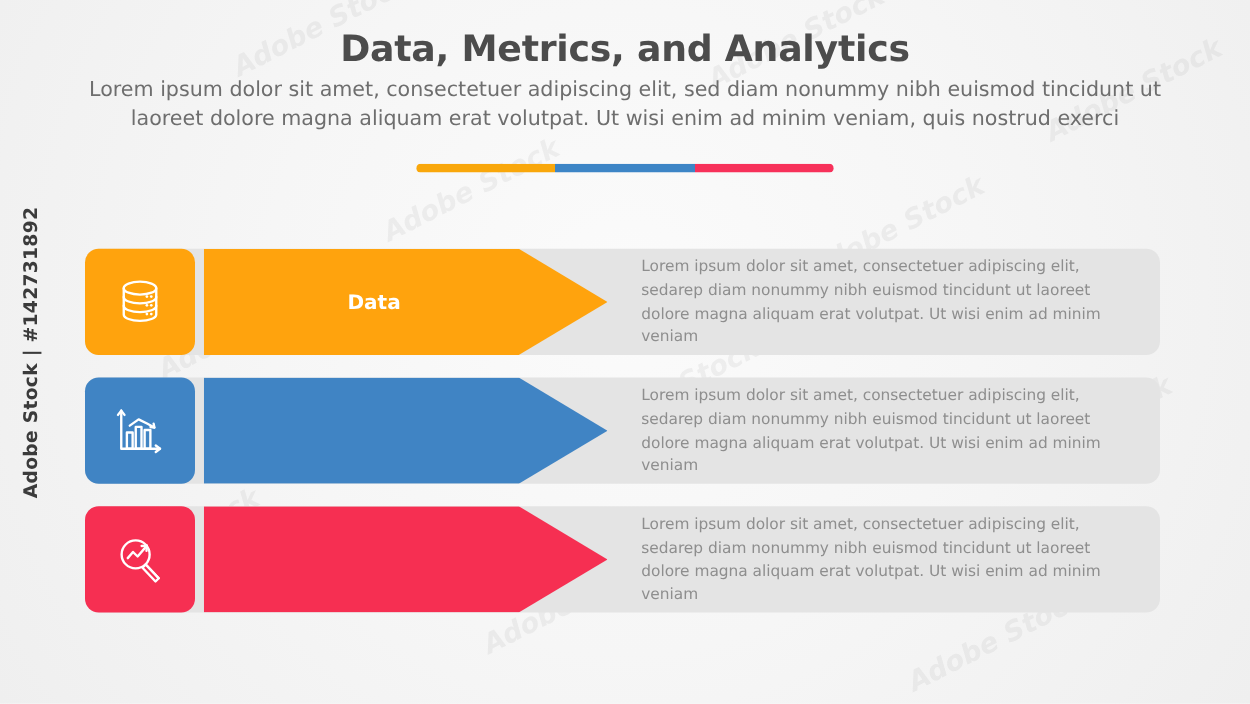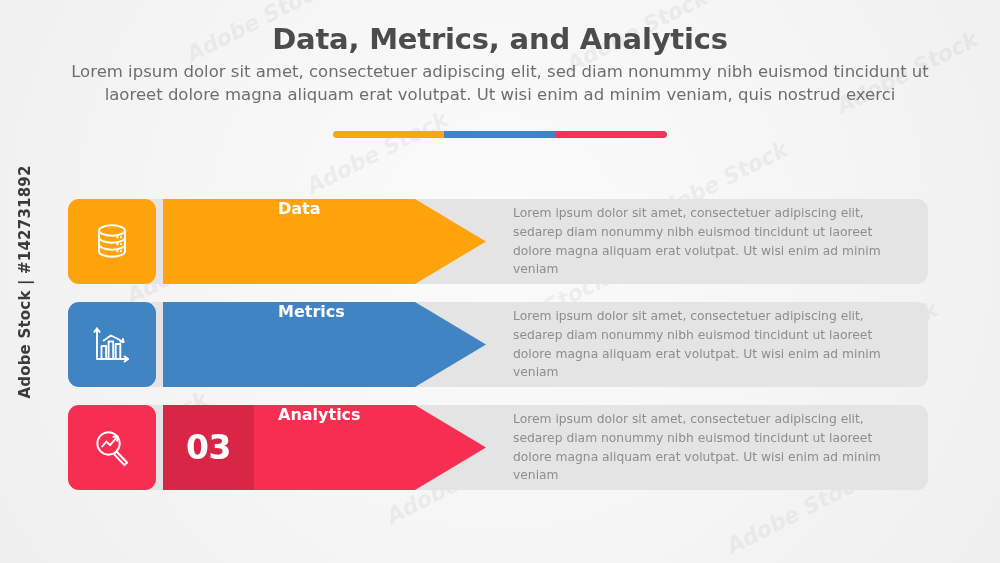--- a/index.html
+++ b/index.html
@@ -153,20 +153,21 @@
     color: #ffffff;
     letter-spacing: -0.5px;
     line-height: 1;
   }
   .row-label {
     position: absolute;
     left: 115px;
     top: 0;
     height: 85px;
     display: flex;
+    align-items: center;
     z-index: 2;
     font-size: 16px;
     font-weight: 700;
     color: #ffffff;
   }
   .desc {
     position: absolute;
     left: 513px;
     top: 0;
     width: 400px;
@@ -256,23 +257,20 @@
       <rect x="18.6" y="18.5" width="4.6" height="17.5"></rect>
       <rect x="25.7" y="21" width="4.6" height="15"></rect>
       <polyline points="13.8,17.5 20.9,12.5 28,16 33.5,19"></polyline>
       <path d="M33.5 19l-3.1-.4M33.5 19l-.6-3.1"></path>
     </svg>
           </span>
     </div>
 
     <div class="arrow-wrap">
       <div class="arrow-body" style="background:#4084c4"></div>
-      <div class="row-label">
-        <span>Metrics</span>
-      </div>
     </div>
 
     <div class="desc">
       <p>Lorem ipsum dolor sit amet, consectetuer adipiscing elit, sedarep diam nonummy nibh euismod tincidunt ut laoreet dolore magna aliquam erat volutpat. Ut wisi enim ad minim veniam</p>
     </div>
   </div>
       <div class="row">
     <div class="panel"></div>
 
     <div class="icon-tile" style="background:#f62f52">
@@ -282,26 +280,20 @@
     <path d="M26.6 25.6L37 36.6"></path>
     <path d="M26.6 25.6l-2.6 2.6 10.4 11 2.6-2.6z"></path>
     <polyline points="12.2,20.5 16.4,15.6 20.1,19.2 27.5,10.5"></polyline>
     <path d="M27.5 10.5l-4.2.3M27.5 10.5l-.3 4.2"></path>
   </svg>
           </span>
     </div>
 
     <div class="arrow-wrap">
       <div class="arrow-body" style="background:#f62f52"></div>
-      <div class="num-block" style="background:#d92546">
-        <span class="num">03</span>
-      </div>
-      <div class="row-label">
-        <span>Analytics</span>
-      </div>
     </div>
 
     <div class="desc">
       <p>Lorem ipsum dolor sit amet, consectetuer adipiscing elit, sedarep diam nonummy nibh euismod tincidunt ut laoreet dolore magna aliquam erat volutpat. Ut wisi enim ad minim veniam</p>
     </div>
   </div>
     </div>
 
   <div class="wm-side">
     <span>Adobe Stock | #142731892</span>

